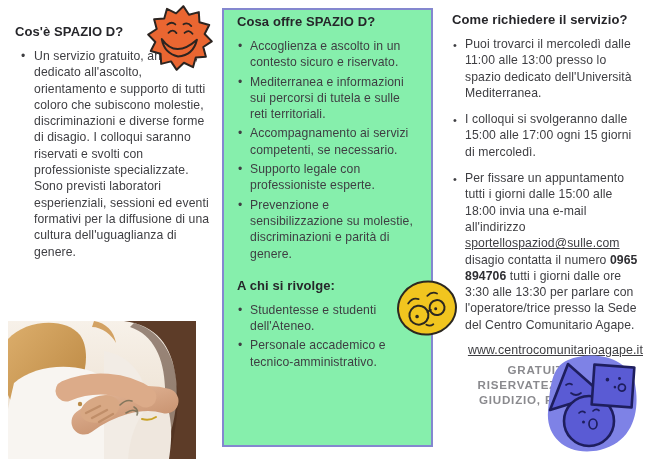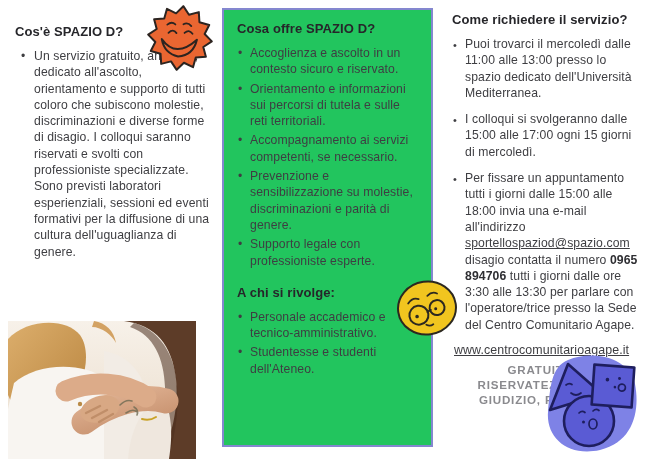--- a/index.html
+++ b/index.html
@@ -16,34 +16,34 @@
   
   .left-panel{position:absolute;left:15px;top:24px;width:200px;}
   .left-panel ul.blist li{padding-left:19px;}
   .left-panel ul.blist li::before{left:6px;}
 
   .badge{position:absolute;left:145px;top:5px;width:70px;height:66px;transform:rotate(6deg);z-index:3;}
 
   
   .middle-panel{
     position:absolute;left:222px;top:8px;width:211px;height:439px;
-    border:2px solid #8487cf;box-sizing:border-box;padding:11px 12px 0 13px;z-index:1;background:#22c55e;
+    border:2px solid #8487cf;box-sizing:border-box;padding:4px 12px 0 13px;z-index:1;background:#86efac;
   }
   .subheading{margin:16px 0 9px 0;}
 
   .yellow-face{position:absolute;left:396px;top:276px;width:62px;height:66px;z-index:6;}
 
   
   .right-panel{position:absolute;left:452px;top:12px;width:191px;}
   .right-panel .heading{}
   .right-panel ul.blist li{margin-bottom:10px;}
   .right-panel ul.blist li::before{font-size:11px;top:1px;}
   .link{color:#3e3e42;text-decoration:underline;cursor:pointer;}
   .phone{font-weight:bold;color:#2e2e32;}
-  .website{display:block;margin:9px 0 5px 2px;font-size:12.4px;letter-spacing:.1px;}
+  .website{display:block;margin:9px 0 5px 2px;font-size:12.4px;letter-spacing:.1px;text-align:right;}
   .values{width:180px;text-align:center;font-size:11.6px;font-weight:bold;color:#8a8a8e;letter-spacing:.8px;line-height:15px;margin-left:2px;}
   .values span{display:block;}
 
   .shapes{position:absolute;left:538px;top:352px;width:101px;height:101px;z-index:2;}
 
   .photo{position:absolute;left:8px;top:321px;width:188px;height:138px;overflow:hidden;}
   .photo svg{display:block;}
 </style>
 </head>
 <body>
@@ -97,29 +97,29 @@
     <path d="M112,84 q6,-6 12,-4 M118,92 q7,-5 11,-1 M126,86 q5,3 3,8" stroke="#6e6a52" stroke-width="1.6" fill="none" stroke-linecap="round" opacity="0.8"></path>
     <path d="M134,98 q8,2 14,-2" stroke="#c9a227" stroke-width="2" fill="none" stroke-linecap="round"></path>
     <circle cx="72" cy="83" r="2.2" fill="#b98a46"></circle>
   </svg>
 </div>
 
 <div class="middle-panel">
   <h2 class="heading">Cosa offre SPAZIO D?</h2>
   <ul class="blist">
     <li>Accoglienza e ascolto in un contesto sicuro e riservato.</li>
-    <li>Orientamento e informazioni sui percorsi di tutela e sulle reti territoriali.</li>
+    <li>Mediterranea e informazioni sui percorsi di tutela e sulle reti territoriali.</li>
     <li>Accompagnamento ai servizi competenti, se necessario.</li>
+    <li>Supporto legale con professioniste esperte.</li>
     <li>Prevenzione e sensibilizzazione su molestie, discriminazioni e parità di genere.</li>
-    <li>Supporto legale con professioniste esperte.</li>
   </ul>
   <h2 class="heading subheading">A chi si rivolge:</h2>
   <ul class="blist">
+    <li>Studentesse e studenti dell'Ateneo.</li>
     <li>Personale accademico e tecnico-amministrativo.</li>
-    <li>Studentesse e studenti dell'Ateneo.</li>
 
   </ul>
 </div>
 
 <div class="yellow-face">
   <svg width="62" height="66" viewBox="0 0 62 66">
     <g transform="rotate(-8 31 32)">
       <ellipse cx="31" cy="32" rx="29" ry="26.5" fill="#f1c51f" stroke="#2c2820" stroke-width="2"></ellipse>
       <path d="M13,25 q5,-6 11,-3" fill="none" stroke="#2c2820" stroke-width="1.8" stroke-linecap="round"></path>
       <path d="M33,20 q5,-4 10,-1" fill="none" stroke="#2c2820" stroke-width="1.8" stroke-linecap="round"></path>
@@ -132,21 +132,21 @@
     </g>
   </svg>
 </div>
 
 <div class="right-panel">
   <h2 class="heading">Come richiedere il servizio?</h2>
   <ul class="blist">
     <li>Puoi trovarci il mercoledì dalle 11:00 alle 13:00 presso lo spazio dedicato dell'Università Mediterranea.</li>
     <li>I colloqui si svolgeranno dalle 15:00 alle 17:00 ogni 15 giorni di mercoledì.</li>
     <li>
-      <span>Per fissare un appuntamento tutti i giorni dalle 15:00 alle 18:00 invia una e-mail all'indirizzo </span><a class="link">sportellospaziod@spazio.com</a><span> disagio contatta il numero </span><span class="phone">0965 894706</span><span> tutti i giorni dalle ore 3:30 alle 13:30 per parlare con l'operatore/trice presso la Sede del Centro Comunitario Agape.</span>
+      <span>Per fissare un appuntamento tutti i giorni dalle 15:00 alle 18:00 invia una e-mail all'indirizzo </span><a class="link">sportellospaziod@sulle.com</a><span> disagio contatta il numero </span><span class="phone">0965 894706</span><span> tutti i giorni dalle ore 3:30 alle 13:30 per parlare con l'operatore/trice presso la Sede del Centro Comunitario Agape.</span>
     </li>
   </ul>
   <a class="link website">www.centrocomunitarioagape.it</a>
   <div class="values">
     <span>GRATUITÀ',</span>
     <span>RISERVATEZZA, NON</span>
     <span>GIUDIZIO, RISPETTO</span>
   </div>
 </div>
 

